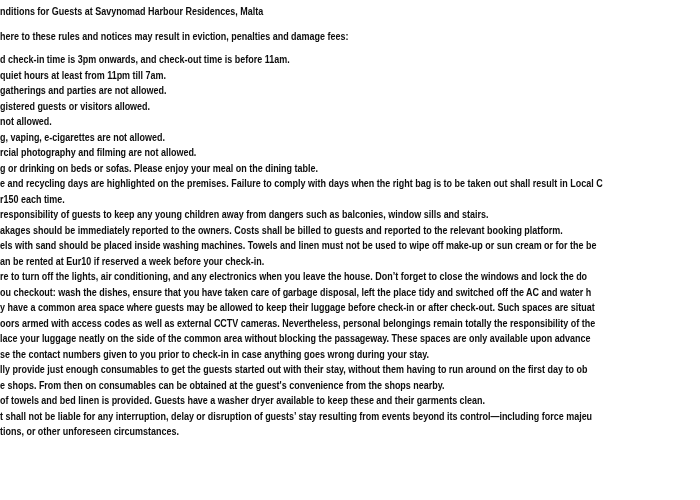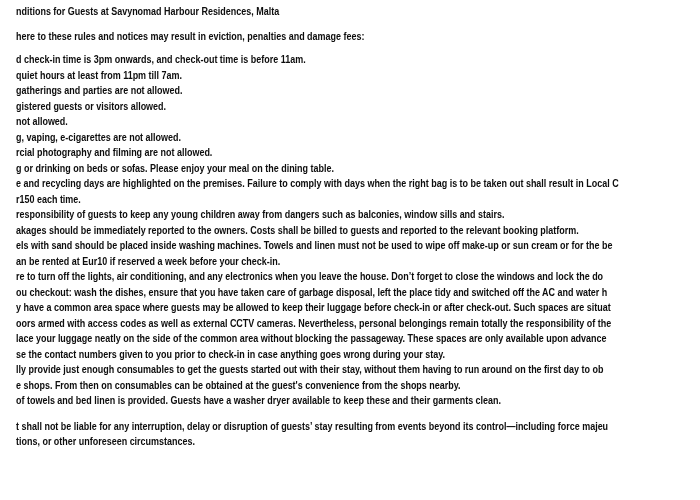--- a/index.html
+++ b/index.html
@@ -9,33 +9,32 @@
     overflow: hidden;
     font-family: "Liberation Sans", sans-serif;
   }
   .page {
     position: relative;
     width: 700px; height: 500px;
     padding-top: 4px;
     box-sizing: border-box;
     overflow: hidden;
     color: #0d0d0d;
-    padding-left: 16px;
   }
   .line {
     font-size: 11.5px;
     font-weight: bold;
     line-height: 15.5px;
     white-space: pre;
     transform: scaleX(0.78);
     transform-origin: 0 50%;
   }
   .doc-title { margin-bottom: 9px; }
   .intro { margin-bottom: 8px; }
-  .block-gap { margin-top: 10px; }
+  .block-gap { }
 </style>
 </head>
 <body>
 
 <div class="page">
 
   <div class="line doc-title">nditions for Guests at Savynomad Harbour Residences, Malta</div>
 
   <div class="line intro">here to these rules and notices may result in eviction, penalties and damage fees:</div>
 

